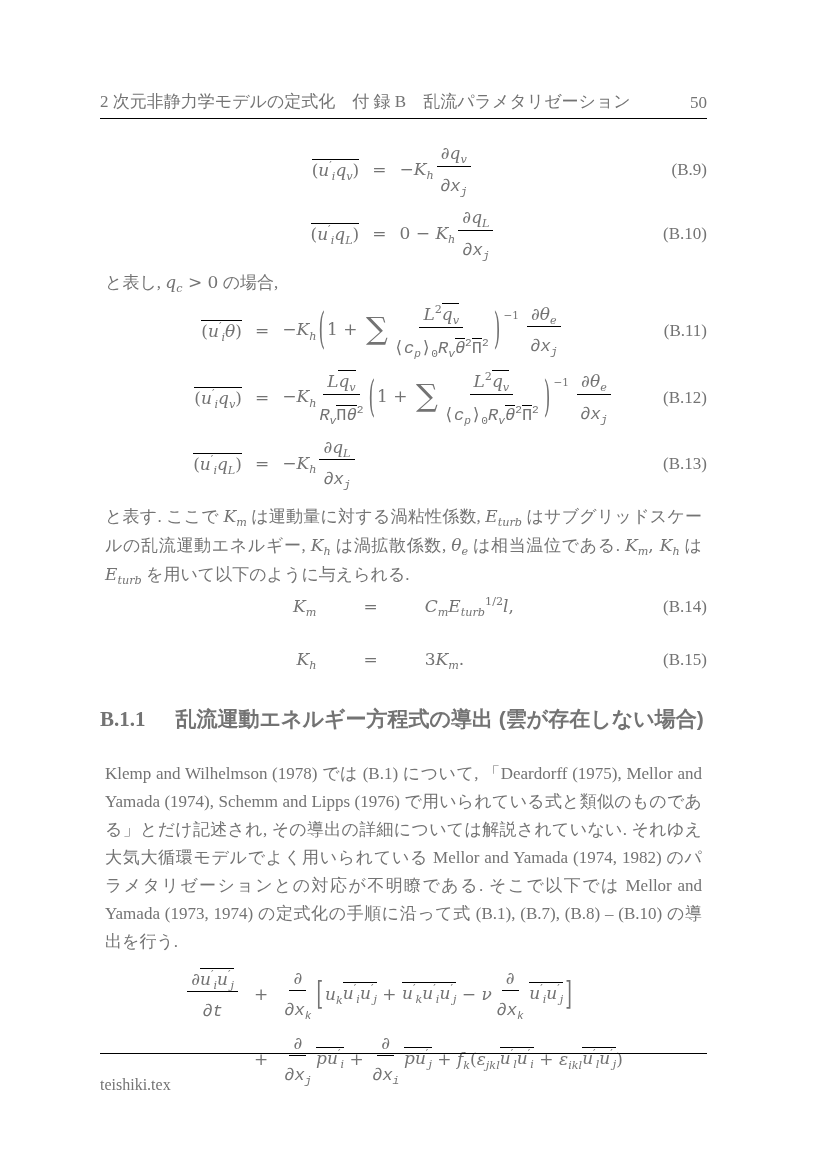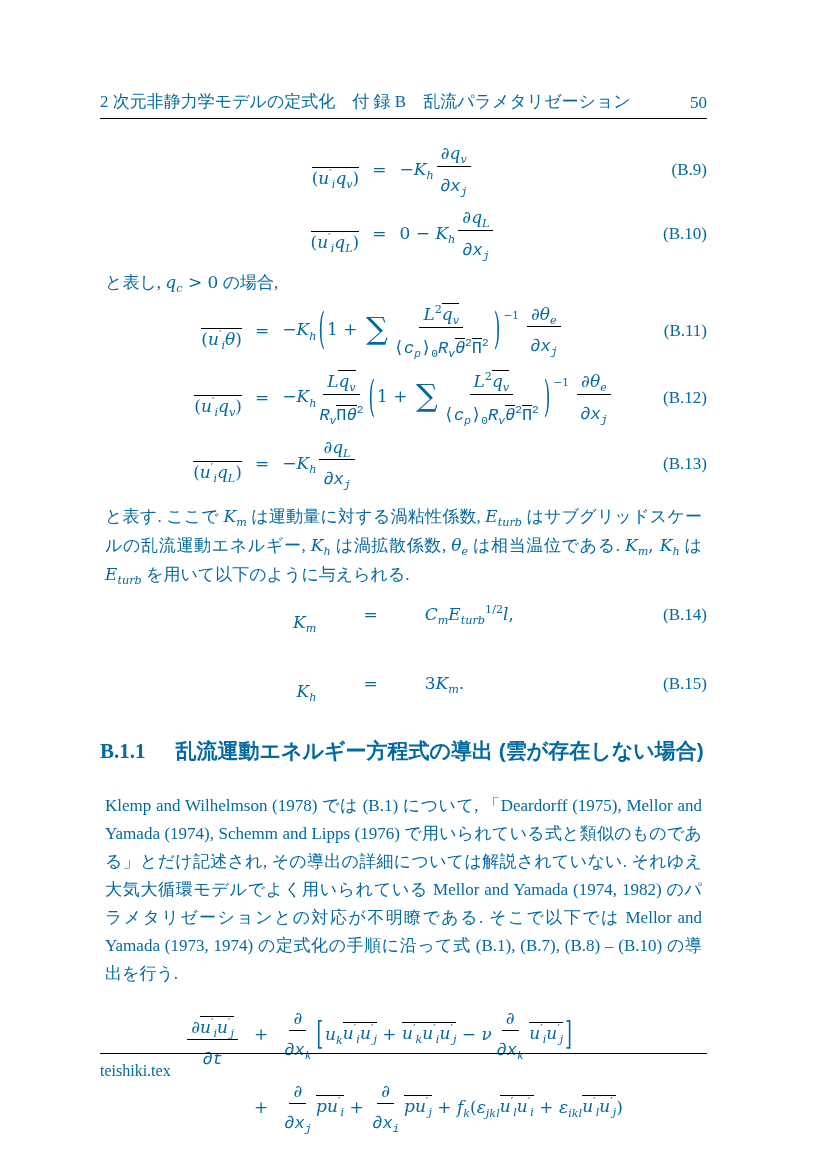--- a/index.html
+++ b/index.html
@@ -1,48 +1,48 @@
 <!DOCTYPE html>
 <html><head>
 <meta charset="utf-8">
 <style>
   html,body{margin:0;padding:0;background:#ffffff;}
-  .page{position:relative;width:807px;height:1169px;background:#ffffff;color:#0369a1;
+  .page{position:relative;width:807px;height:1169px;background:#ffffff;color:#737373;
         font-family:"Liberation Serif","DejaVu Serif",serif;overflow:hidden;}
   .header{position:absolute;left:100px;right:100px;top:90px;display:flex;
           justify-content:space-between;align-items:flex-end;border-bottom:1px solid #000;
           padding-bottom:5px;font-size:17px;}
   .content{position:absolute;left:100px;right:100px;top:128px;font-size:17px;
            line-height:28px;text-align:justify;}
   .para{margin:5px;}
   .heading{font-size:21px;font-weight:bold;line-height:30px;text-align:left;}
   .heading .hnum{font-family:"Liberation Serif","DejaVu Serif",serif;margin-right:30px;}
   .heading .htitle{font-family:Liberation Sans, sans-serif;margin-top:32px;}
   
   .eqgroup{display:grid;grid-template-columns:1fr auto auto auto 1fr;align-items:center;
            row-gap:12px;font-size:17px;line-height:1.15;text-align:left;}
-  .eqgroup .lhs{justify-self:end;margin-top:16px;}
+  .eqgroup .lhs{justify-self:end;}
   .eqgroup .rel{justify-self:center;padding:0 13px;}
   .eqgroup .rhs{justify-self:start;}
   .eqgroup .numcell{justify-self:end;}
   .math{font-family:"DejaVu Serif","Liberation Serif",serif;}
   .math span{white-space:pre;}
   .math .it{font-style:italic;}
   .math sub,.math sup{font-size:66%;line-height:0;}
   .math sup.hisup{position:relative;top:-0.95em;font-size:0.62em;margin-left:1px;}
   .frac{display:inline-flex;flex-direction:column;align-items:center;vertical-align:middle;
         margin:0 3px;gap:8px;}
   .frac .fn{border-bottom:1px solid #000;padding:0 4px 2px;}
   .frac .fd{padding-top:2px;font-family:Liberation Mono, monospace;}
   .ol{display:inline-block;border-top:1px solid #000;padding-top:1px;line-height:1.1;}
   .bigp{display:inline-block;transform:scaleY(2.5);transform-origin:50% 50%;padding:0 2px;}
   .bigb{display:inline-block;transform:scaleY(1.9);transform-origin:50% 50%;padding:0 2px;}
   .sum{font-size:1.8em;line-height:0;vertical-align:-0.12em;margin:0 3px;}
   .footer{position:absolute;left:100px;right:100px;top:1053px;border-top:1px solid #000;
-          padding-top:8px;display:flex;justify-content:space-between;font-size:16px;}
+          padding-top:22px;display:flex;justify-content:space-between;font-size:16px;}
 </style>
 </head>
 <body>
 
 <div class="page">
   <div class="header">
     <span>2 次元非静力学モデルの定式化　付 録 B　乱流パラメタリゼーション</span>
     <span>50</span>
   </div>
 

